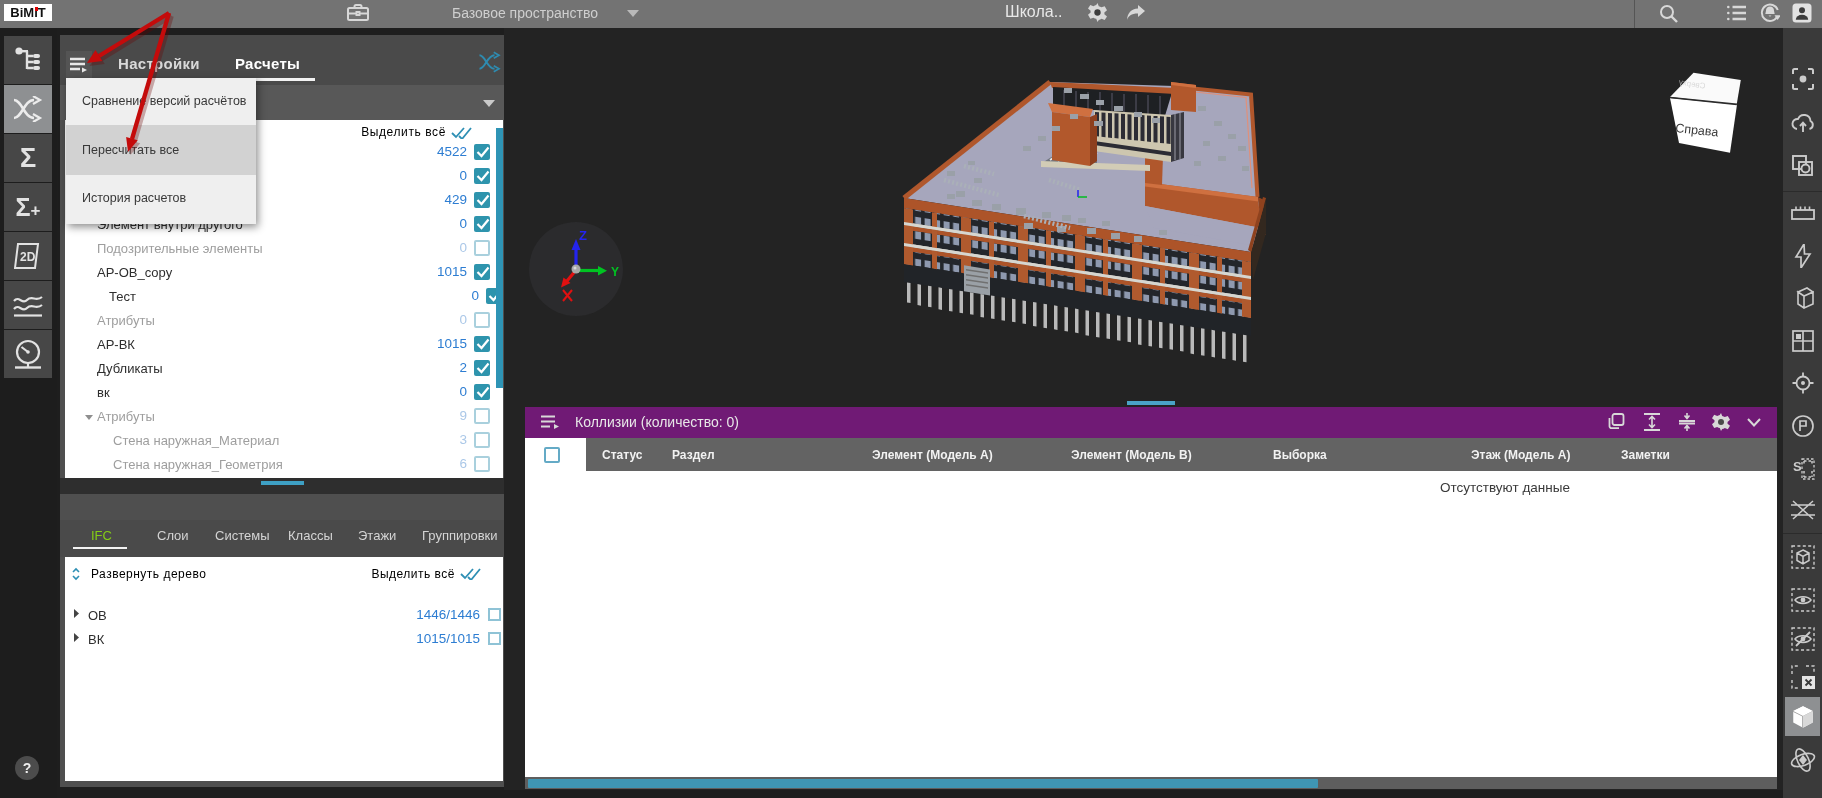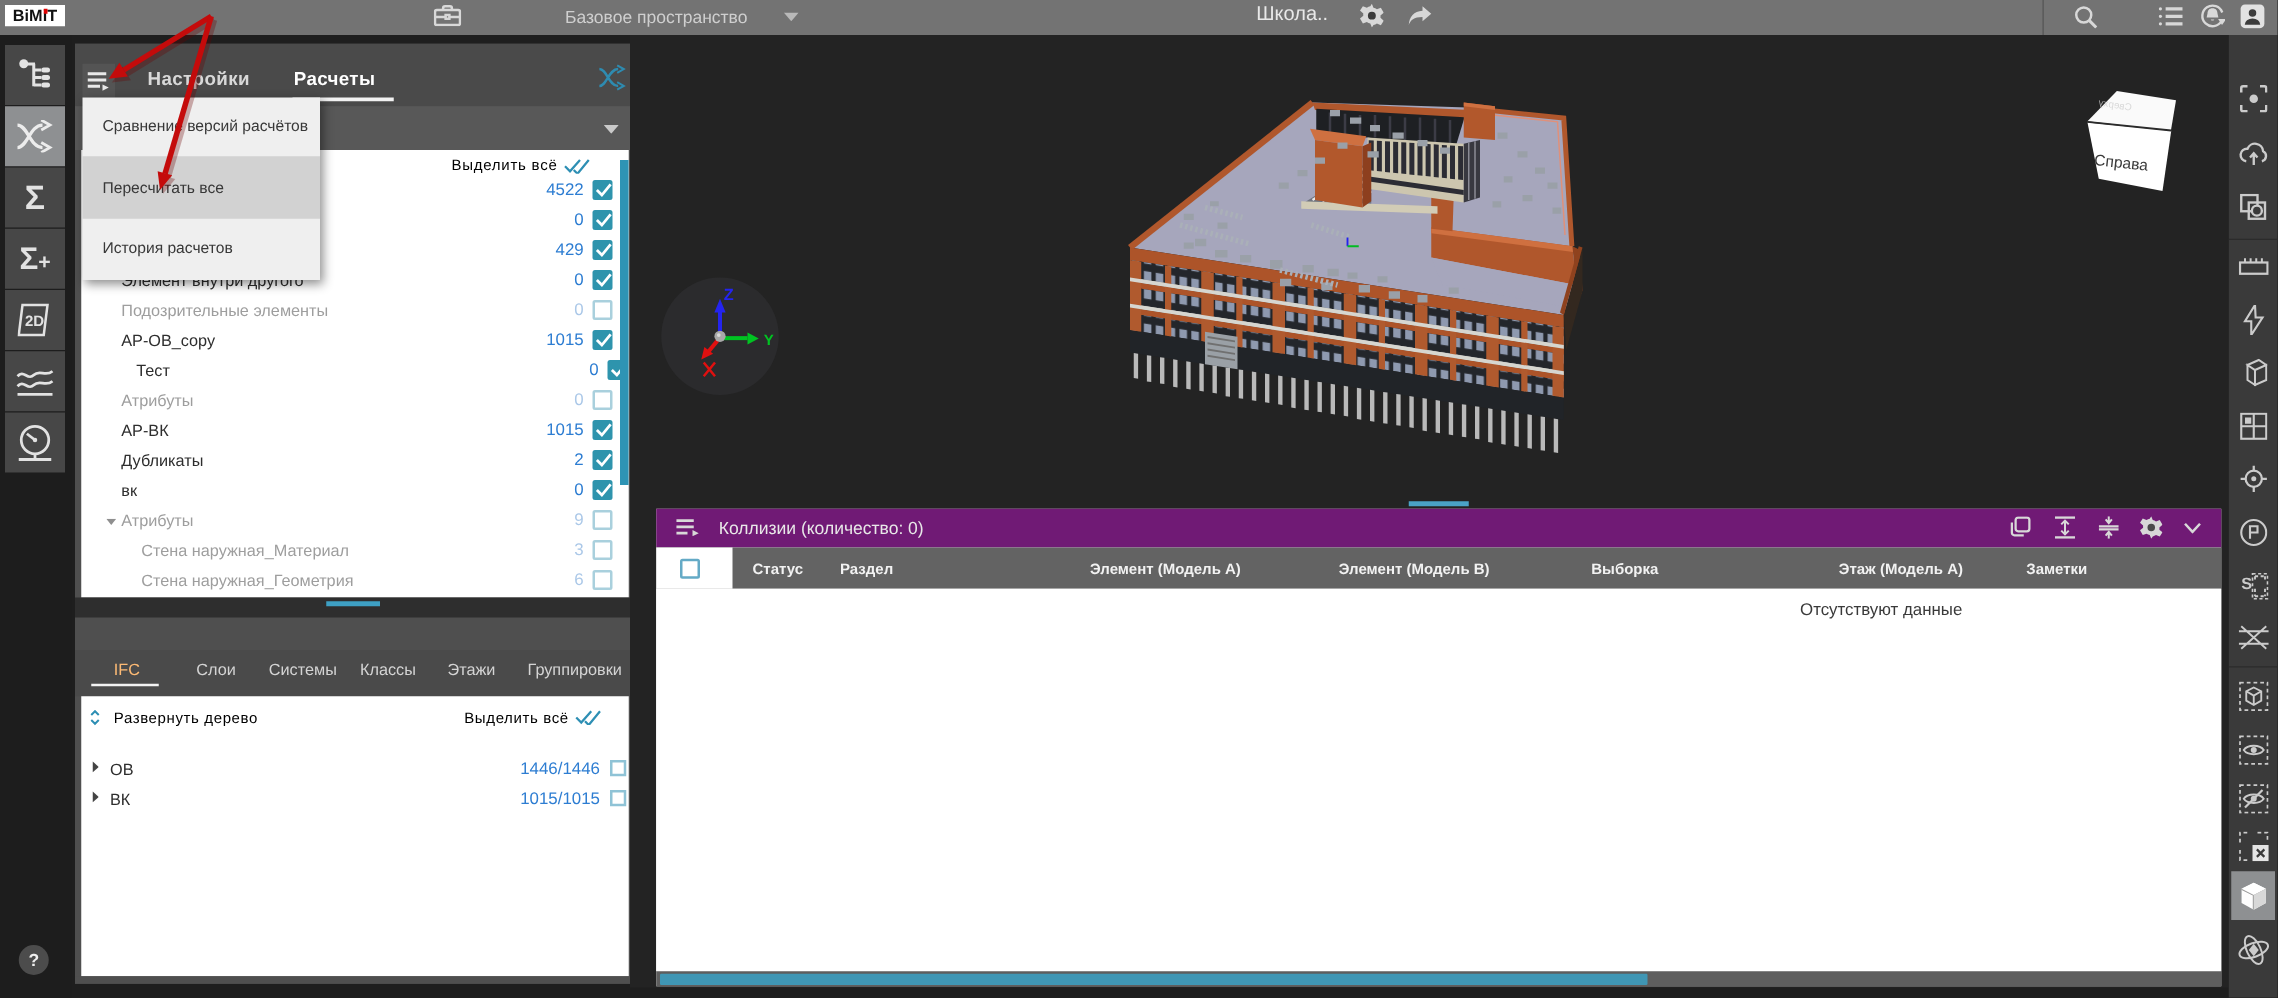--- a/index.html
+++ b/index.html
@@ -619,21 +619,21 @@
         <span class="lbl2">Стена наружная_Геометрия</span>
         <span class="num">6</span>
         <span class="cb off"></span>
       </div>
     <div style="position:absolute; right:0; top:8px; width:7px; height:260px; background:#2e94b5;"></div>
   </div>
   <div id="gap1">
       <div class="thumb"></div>
     </div>
   <div id="treetabs">
-    <span class="ttab" style="left:31px; color:#fdba74;">IFC</span>
+    <span class="ttab" style="left:31px; color:#84cc16;">IFC</span>
     <div style="position:absolute; left:13px; top:27px; width:54px; height:2px; background:#f2f2f2;"></div>
     <span class="ttab" style="left:97px;">Слои</span>
     <span class="ttab" style="left:155px;">Системы</span>
     <span class="ttab" style="left:228px;">Классы</span>
     <span class="ttab" style="left:298px;">Этажи</span>
     <span class="ttab" style="left:362px;">Группировки</span>
   </div>
   <div id="treewhite">
     <svg width="10" height="14" style="position:absolute; left:6px; top:10px;" viewBox="0 0 10 14">
         <path d="M2 5 L5 2 L8 5 M2 9 L5 12 L8 9" stroke="#2e8fb4" stroke-width="1.6" fill="none"></path>

